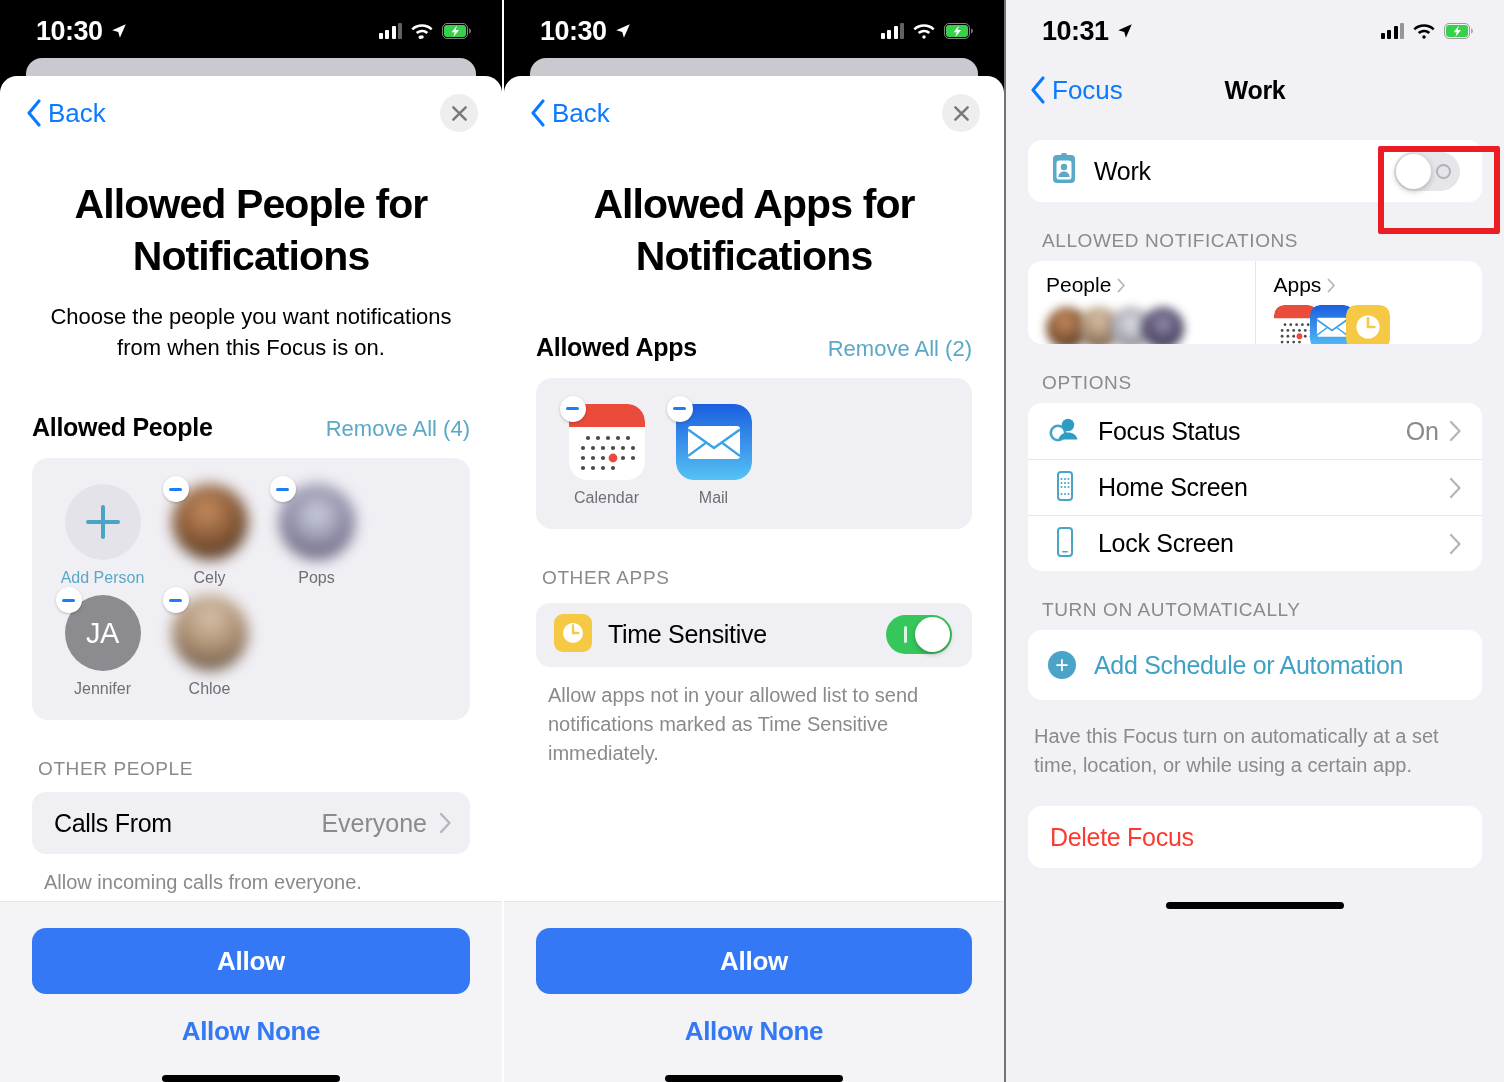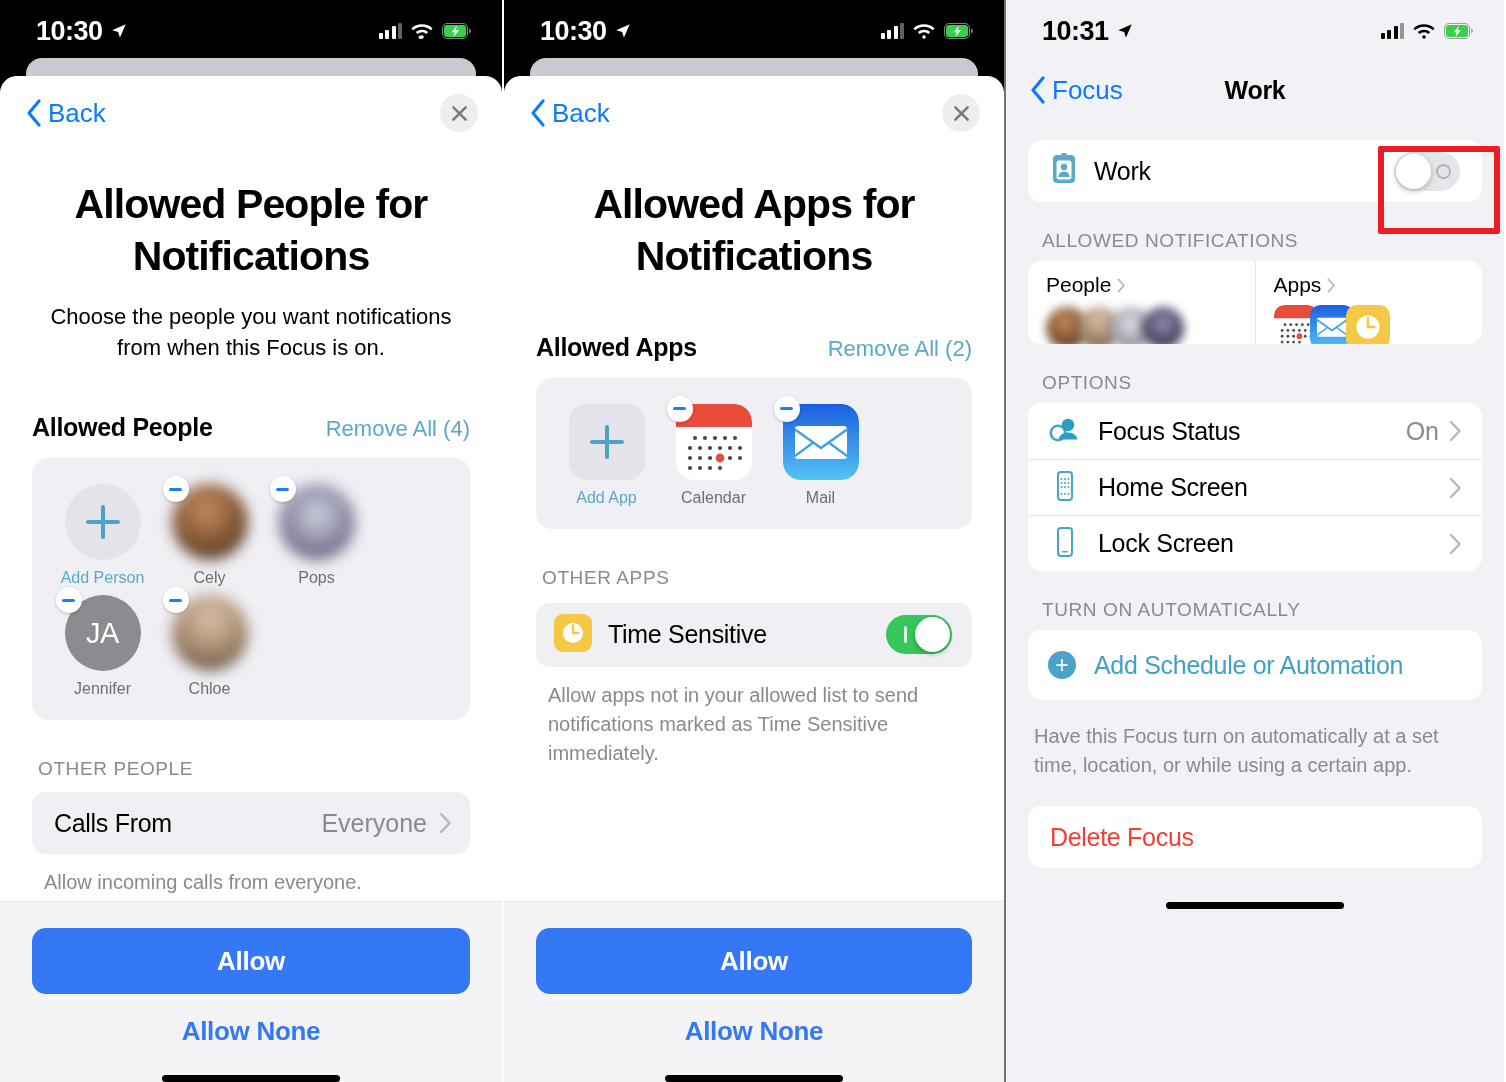--- a/index.html
+++ b/index.html
@@ -405,28 +405,20 @@
 
     <div class="sheet-body">
       <div class="big-title">Allowed Apps for Notifications</div>
 
       <div class="section-head">
         <span class="lbl">Allowed Apps</span>
         <span class="act">Remove All (2)</span>
       </div>
 
       <div class="tile-box">
-        <div class="tile">
-          <div class="art">
-            <div class="addsq">
-                <span class="plus"></span>
-              </div>
-          </div>
-          <div class="cap add">Add App</div>
-        </div>
 
         <div class="tile">
           <div class="art">
             <div class="minus"></div>
             <div class="appicon">
               <svg width="76" height="76" viewBox="0 0 76 76">
                 <rect width="76" height="76" rx="17" fill="#fff"></rect>
                 <path d="M0 17A17 17 0 0 1 17 0h42a17 17 0 0 1 17 17v6H0z" fill="#eb4b3b"></path>
                 <g fill="#4a4a4a">
                   <circle cx="19" cy="34" r="2.1"></circle>

